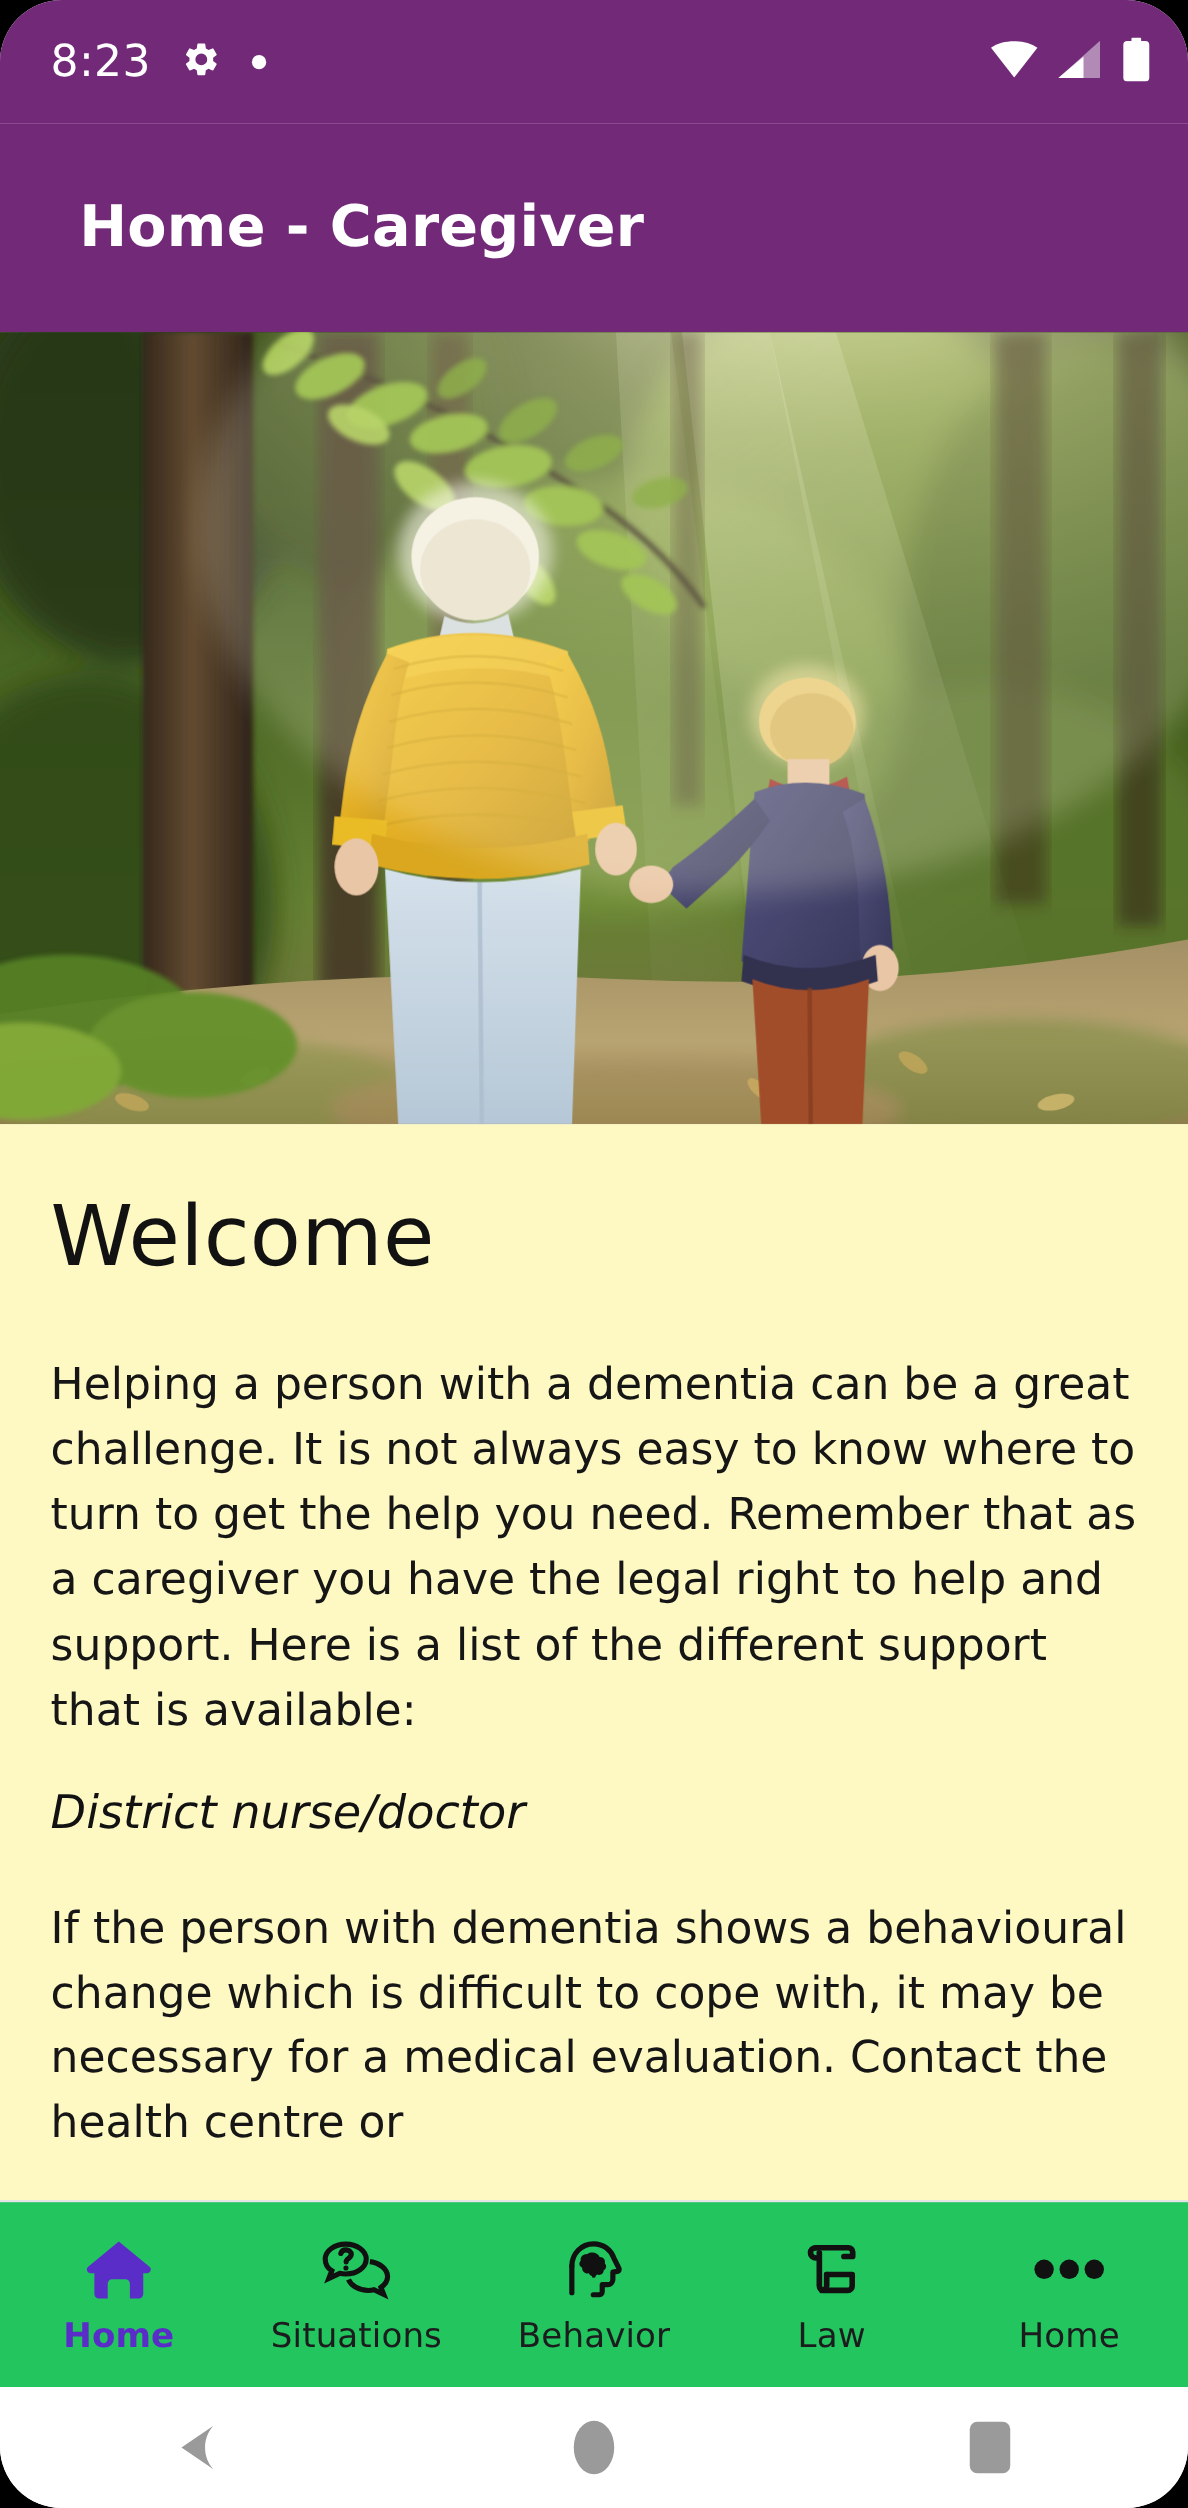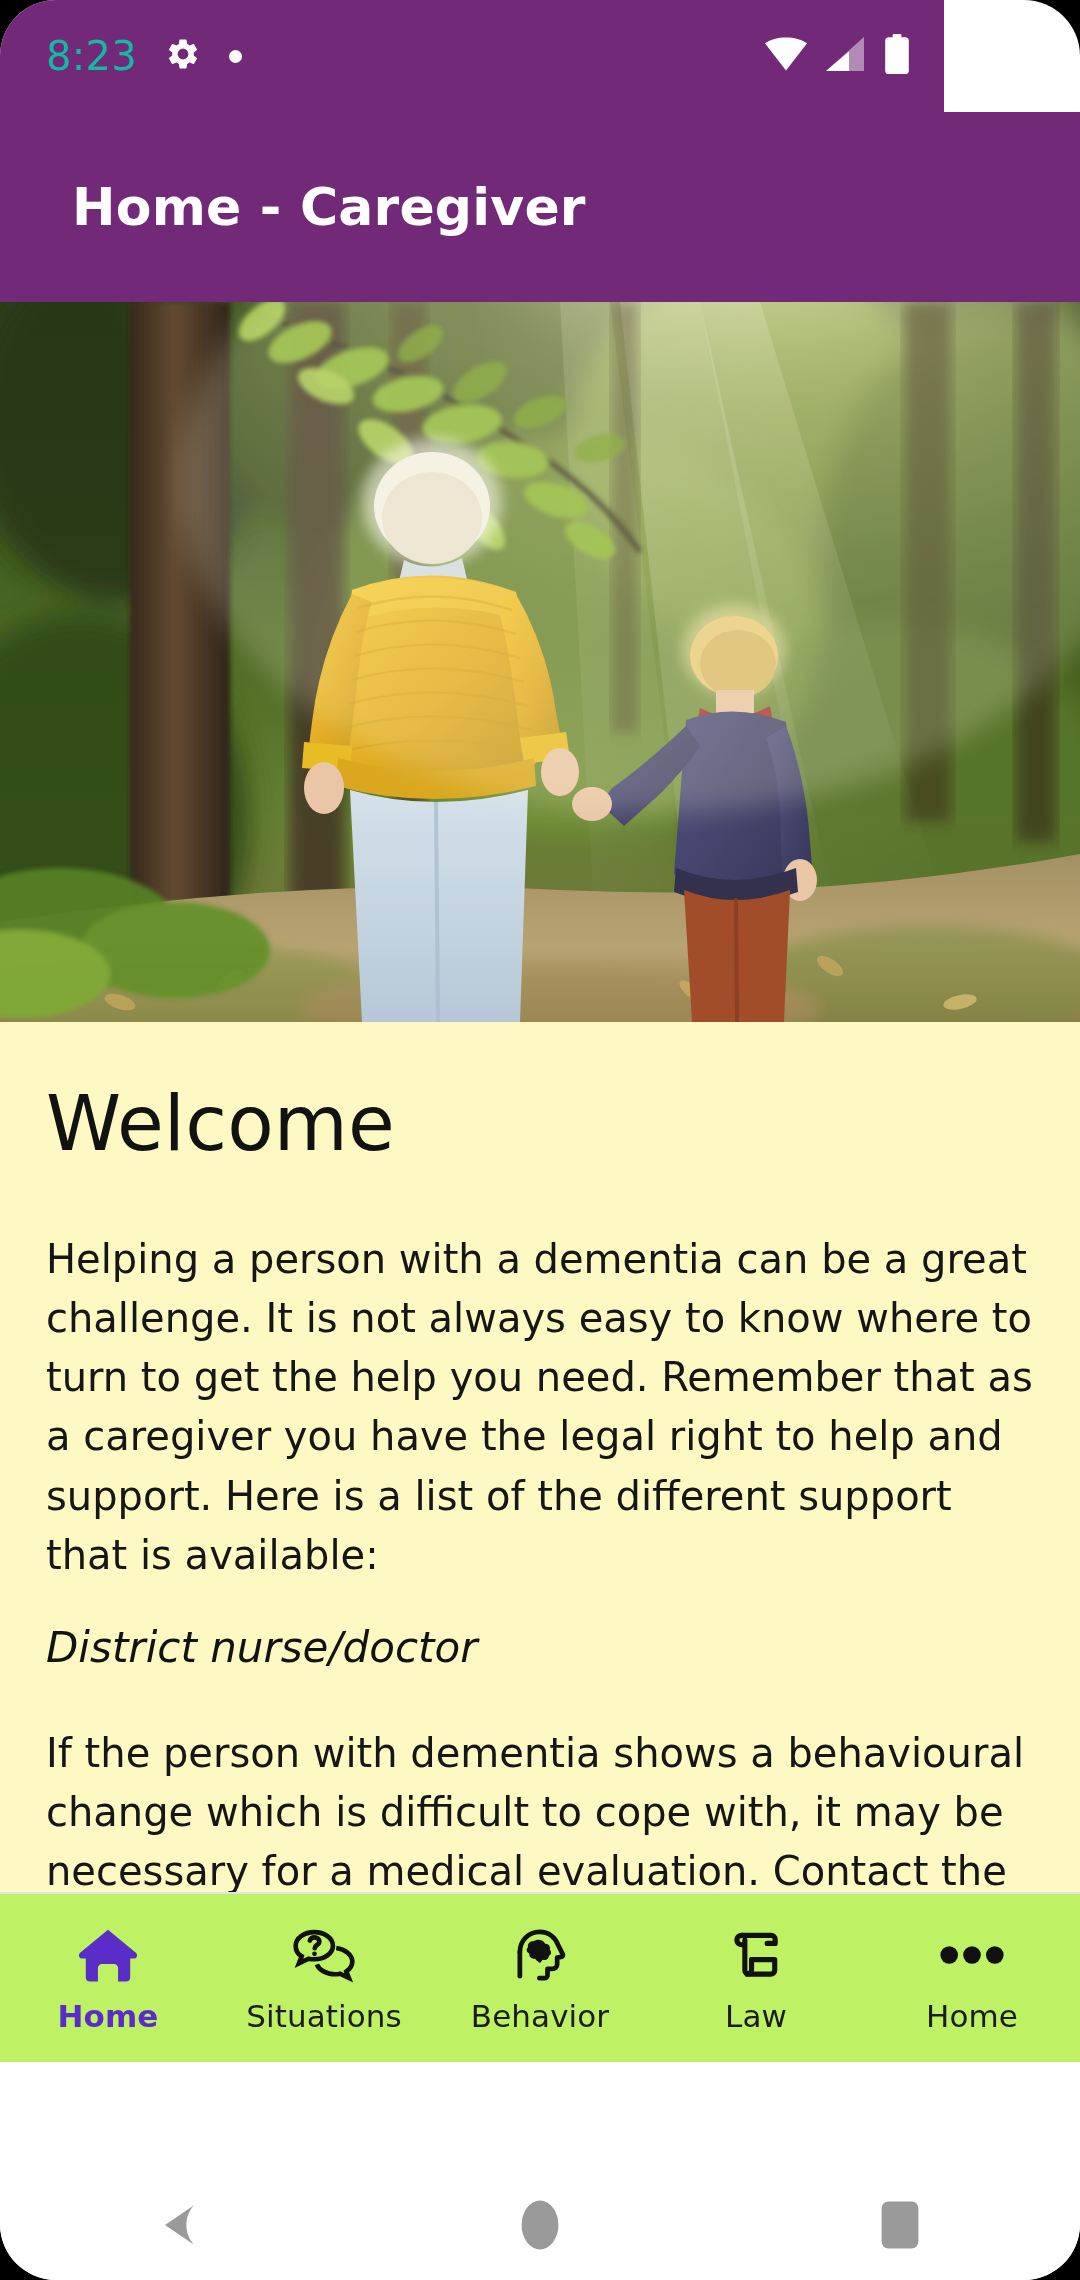--- a/index.html
+++ b/index.html
@@ -13,25 +13,25 @@
     position:relative;
     width:1080px; height:2280px;
     background:#ffffff;
     border-radius:56px;
     overflow:hidden;
   }
 
   
   #statusbar {
     position:absolute; top:0; left:0;
-    width:944px; height:112px;
+    width:1080px; height:112px;
     background:#722A78;
     display:flex; align-items:center;
     padding:0 34px 0 46px;
-    color:#14b8a6;
+    color:#ffffff;
   }
   #clock {
     font-size:40px; font-weight:400;
     letter-spacing:0.3px;
     line-height:1;
   }
   .sb-left { display:flex; align-items:center; gap:28px; }
   .sb-right { margin-left:auto; display:flex; align-items:center; gap:18px; }
   .sb-icon { display:block; }
   .notif-dot {
@@ -96,23 +96,23 @@
   .body-text2 {
     font-size:40px;
     line-height:1.48;
     color:#161616;
     margin-top:52px;
     font-weight:400;
   }
 
   
   #bottomnav {
-    position:absolute; left:0; top:1892px;
+    position:absolute; left:0; top:2000px;
     width:1080px; height:170px;
-    background:#bef264;
+    background:#22c55e;
     border-top:2px solid #e4e4e6;
     display:flex; align-items:center;
   }
   .navitem {
     flex:1;
     display:flex; flex-direction:column;
     align-items:center; justify-content:center;
     gap:10px;
     height:100%;
   }

